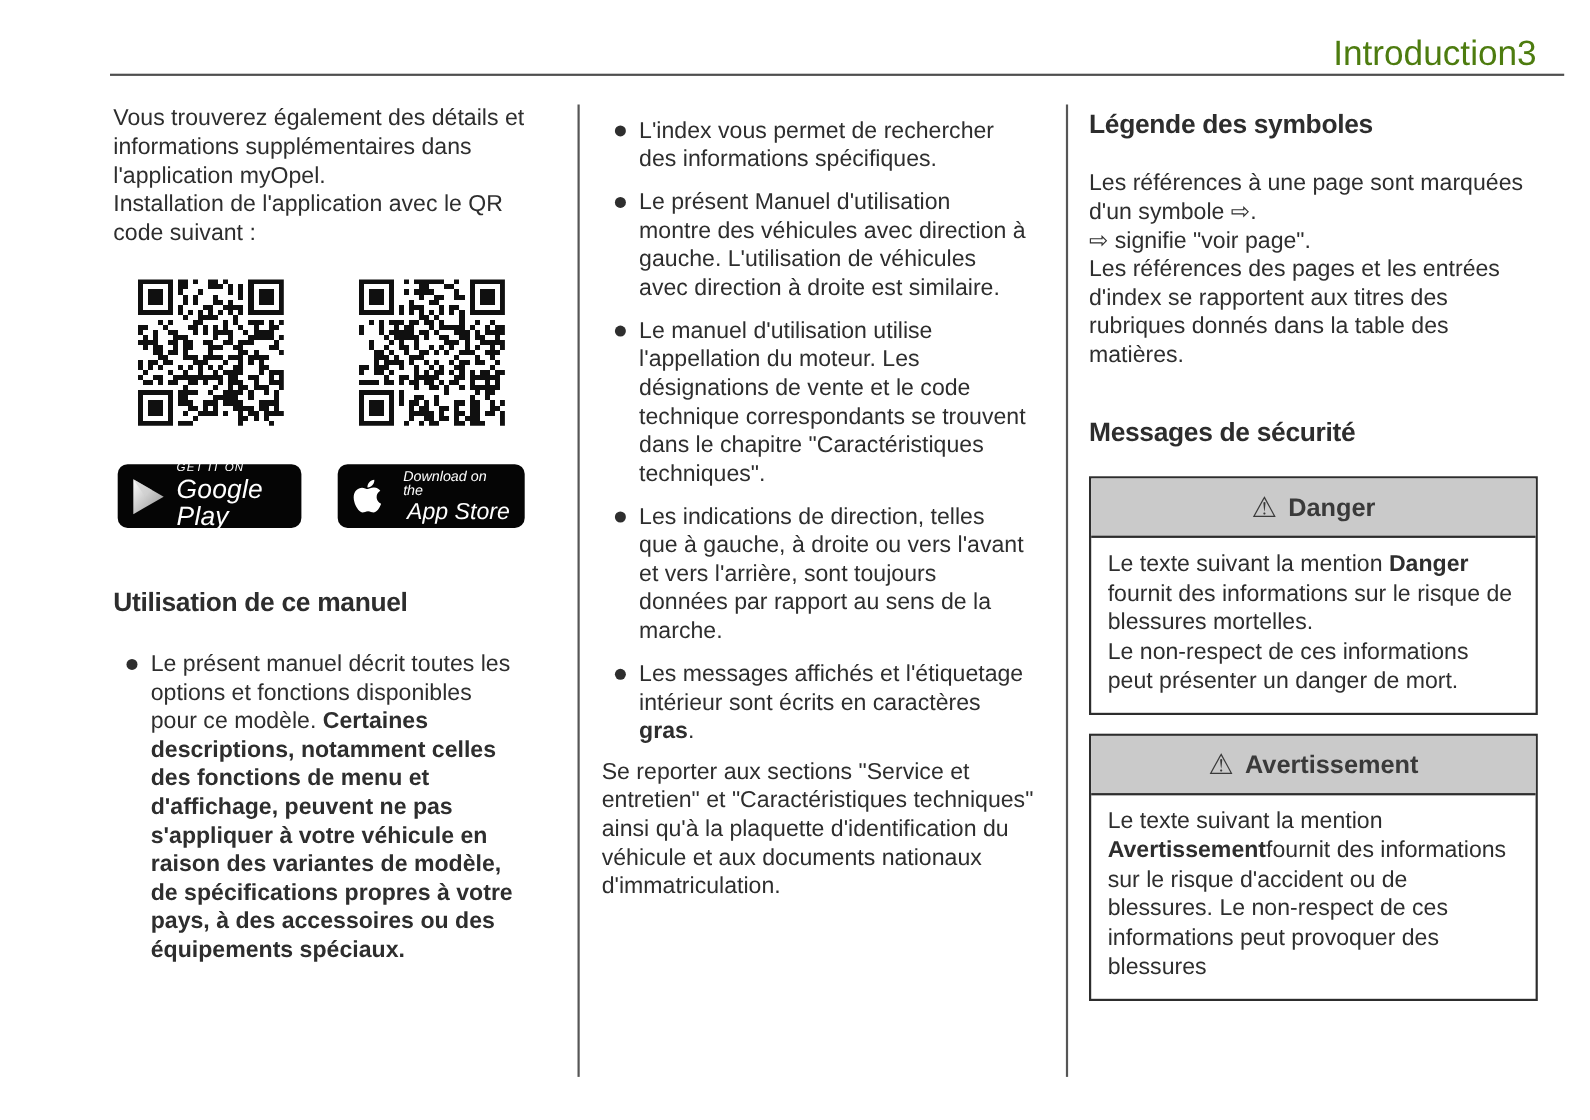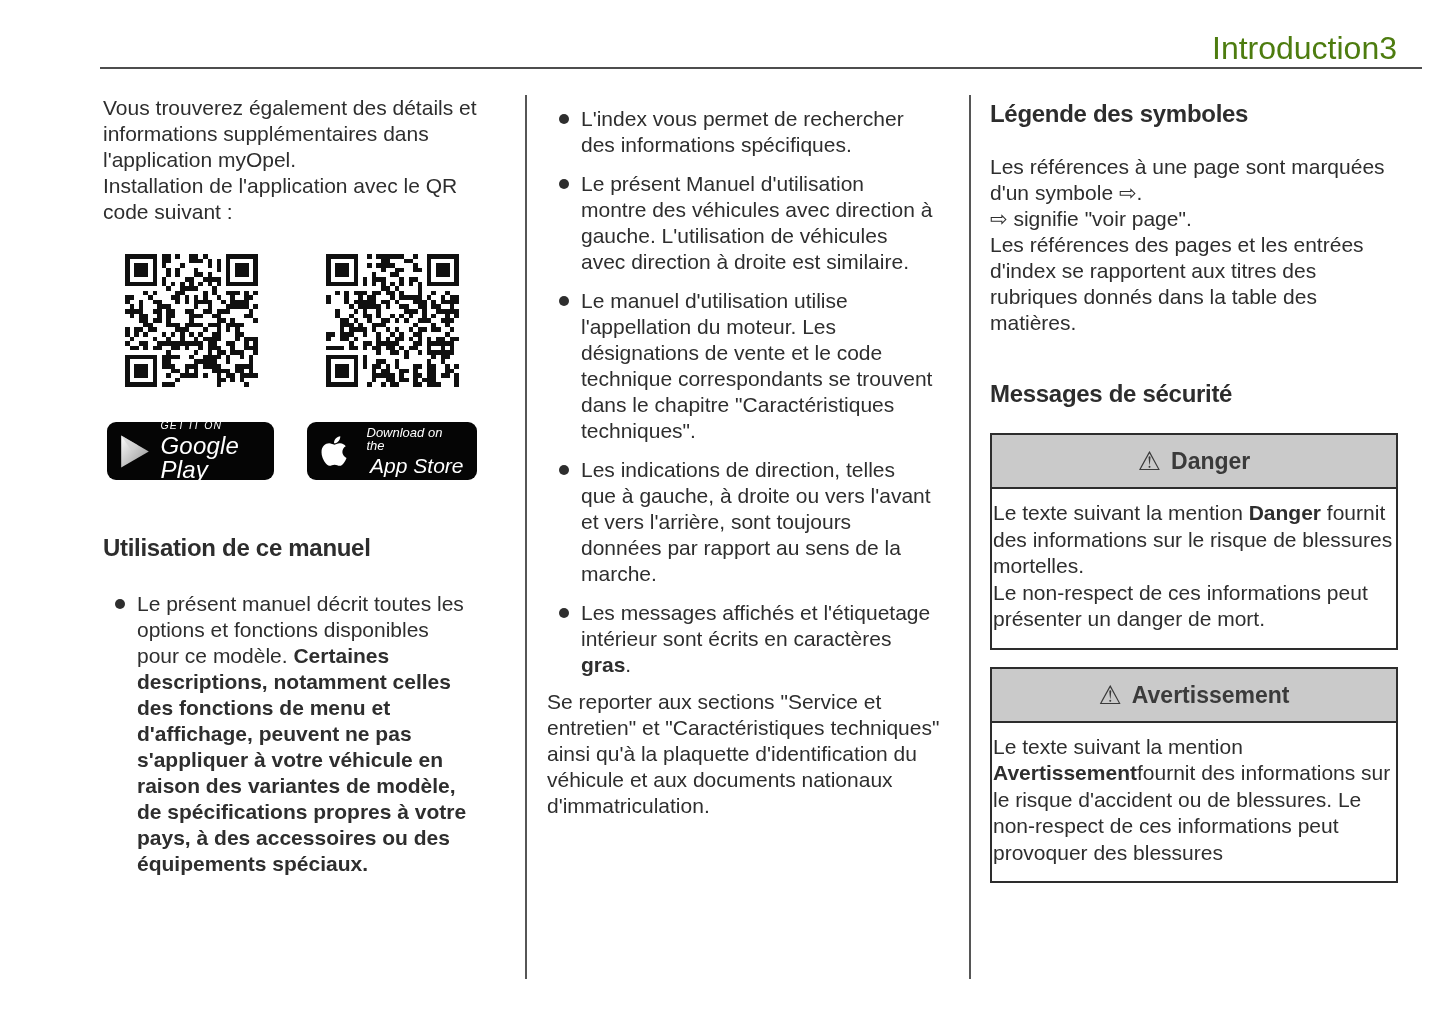--- a/index.html
+++ b/index.html
@@ -58,21 +58,21 @@
     border-radius:50%;background:#2e2e2e;
   }
   
   .alert-box{border:2px solid #2d2d2d;margin-bottom:17px;}
   .alert-head{
     background:#cacaca;border-bottom:2px solid #2d2d2d;
     display:flex;justify-content:center;align-items:center;gap:10px;
     font-weight:bold;font-size:23px;padding:13px 0;color:#3a3a3a;
   }
   .tri{font-weight:400;font-size:26px;line-height:1;color:#3a3a3a;}
-  .alert-body{padding:11px 1px 15px;font-size:21px;line-height:26.5px;}
+  .alert-body{padding:11px 15px 15px;font-size:21px;line-height:26.5px;}
 </style>
 </head>
 <body>
 
 <div class="page">
 
   <div class="running-head">
     <span>Introduction</span>
     <span>3</span>
   </div>

